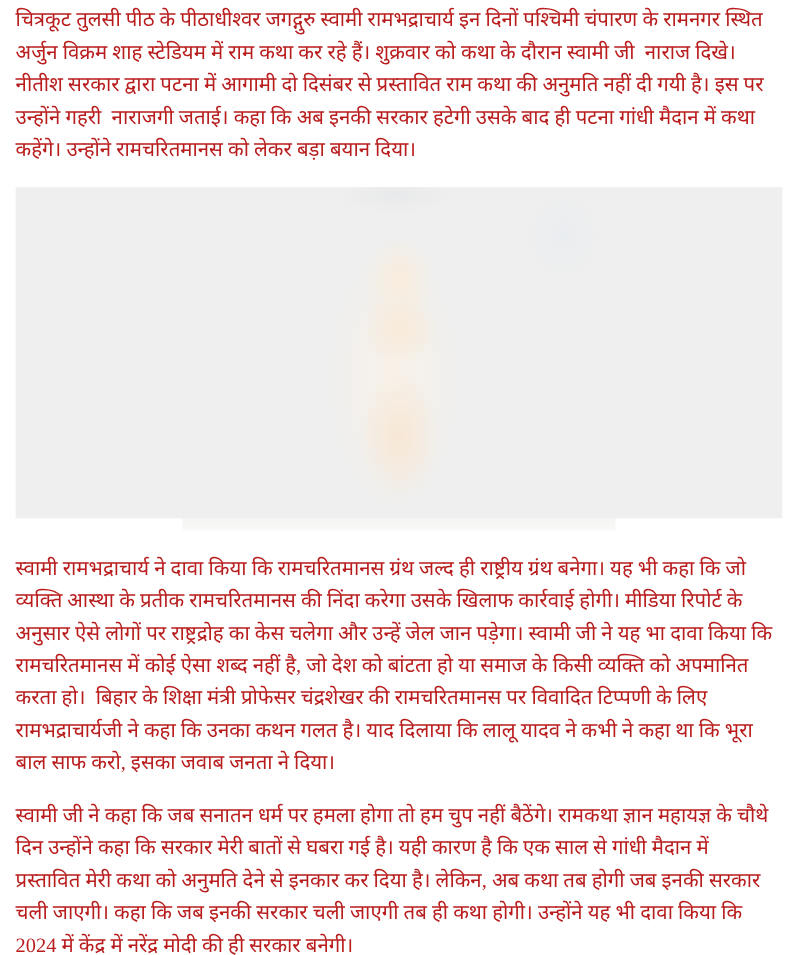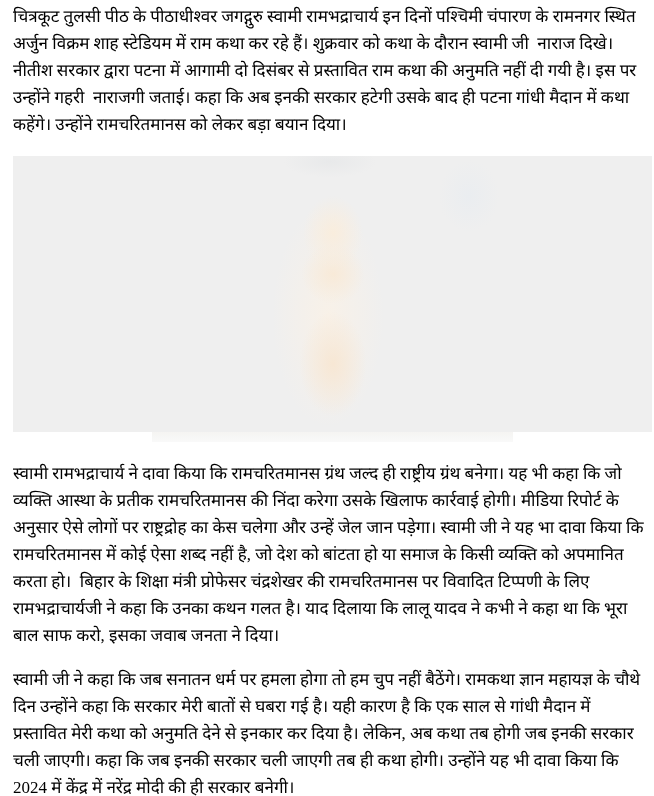--- a/index.html
+++ b/index.html
@@ -12,21 +12,21 @@
     font-family: "Liberation Serif", "DejaVu Sans", sans-serif;
   }
   .article {
     padding: 3px 0 10px 0;
   }
   .article p {
     margin: 0 0 17px 0;
     padding: 0 9px 0 13px;
     font-size: 17px;
     line-height: 27px;
-    color: #000000;
+    color: #b91c1c;
     white-space: pre-wrap;
     text-rendering: optimizeLegibility;
   }
   figure.article-image {
     margin: 18px 2px 18px 13px;
     padding: 0;
     width: 639px;
   }
   
   .img-blur {

